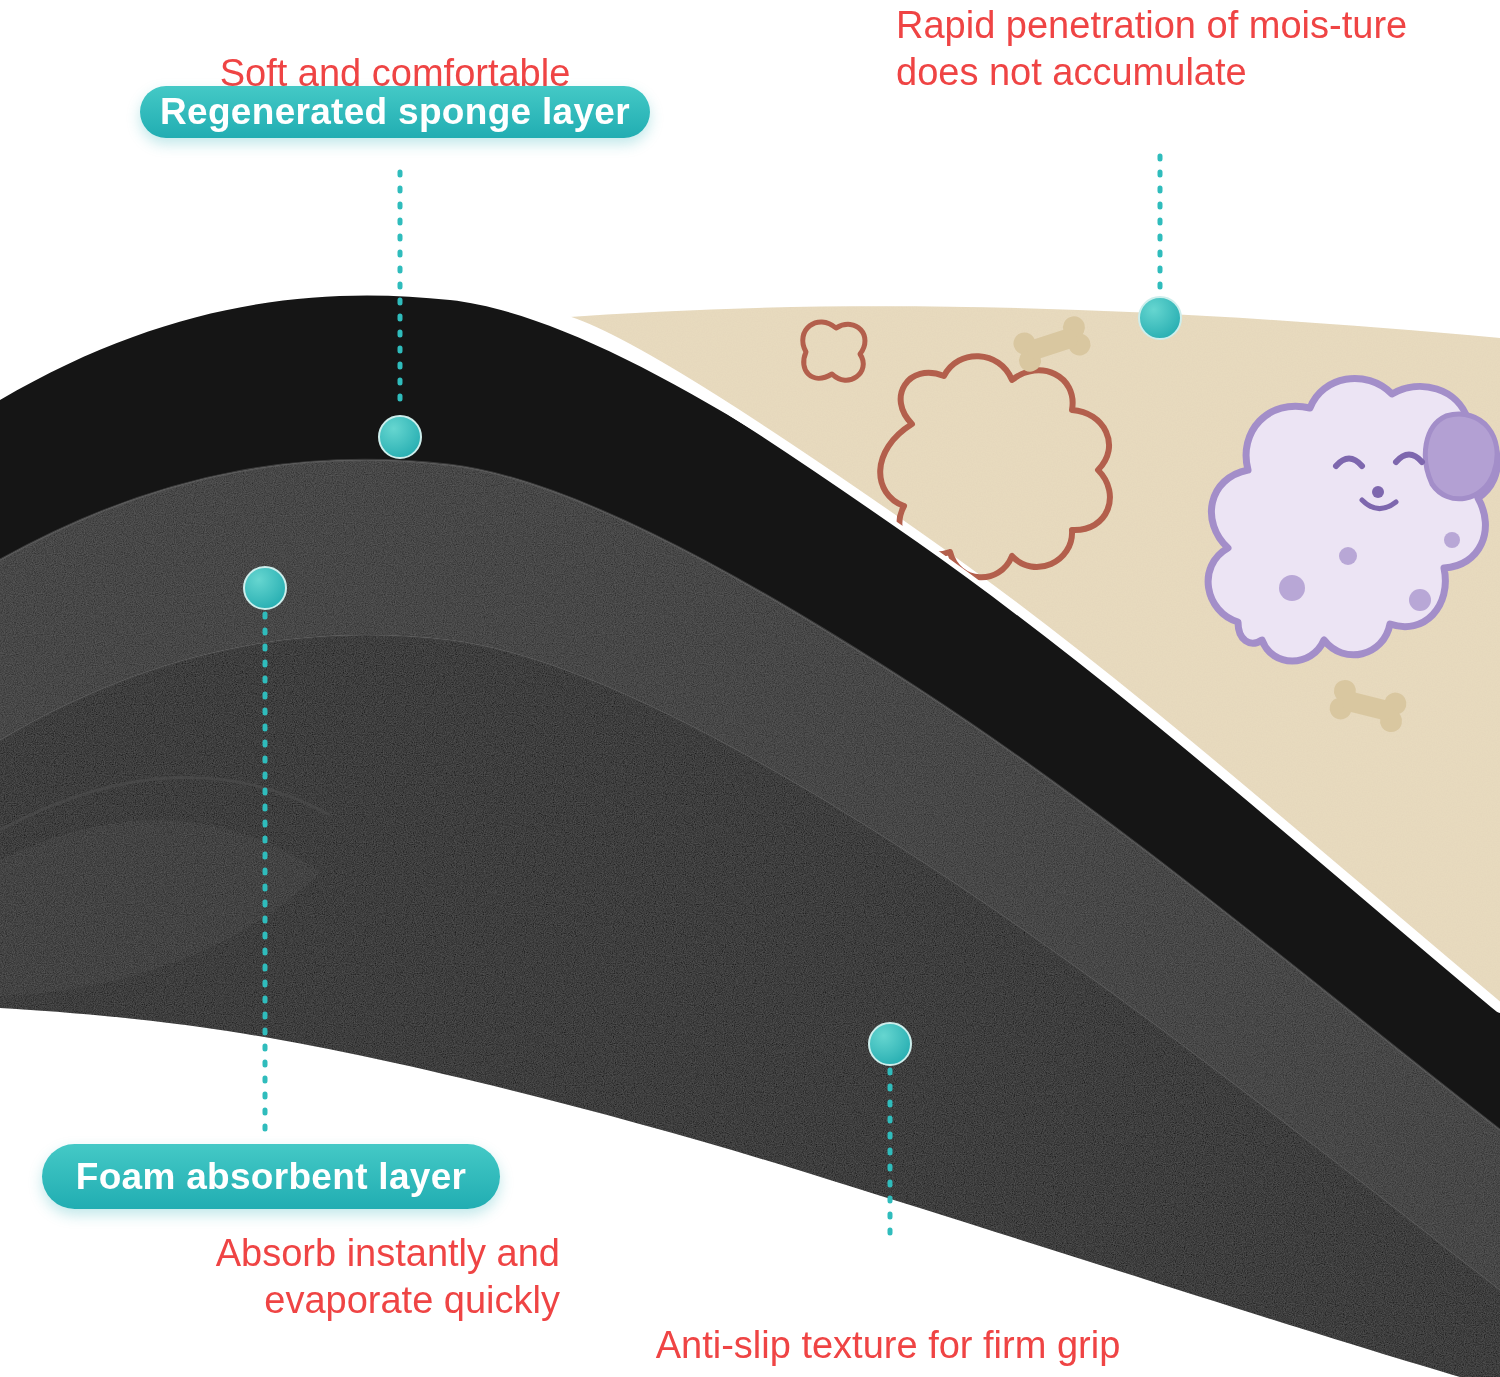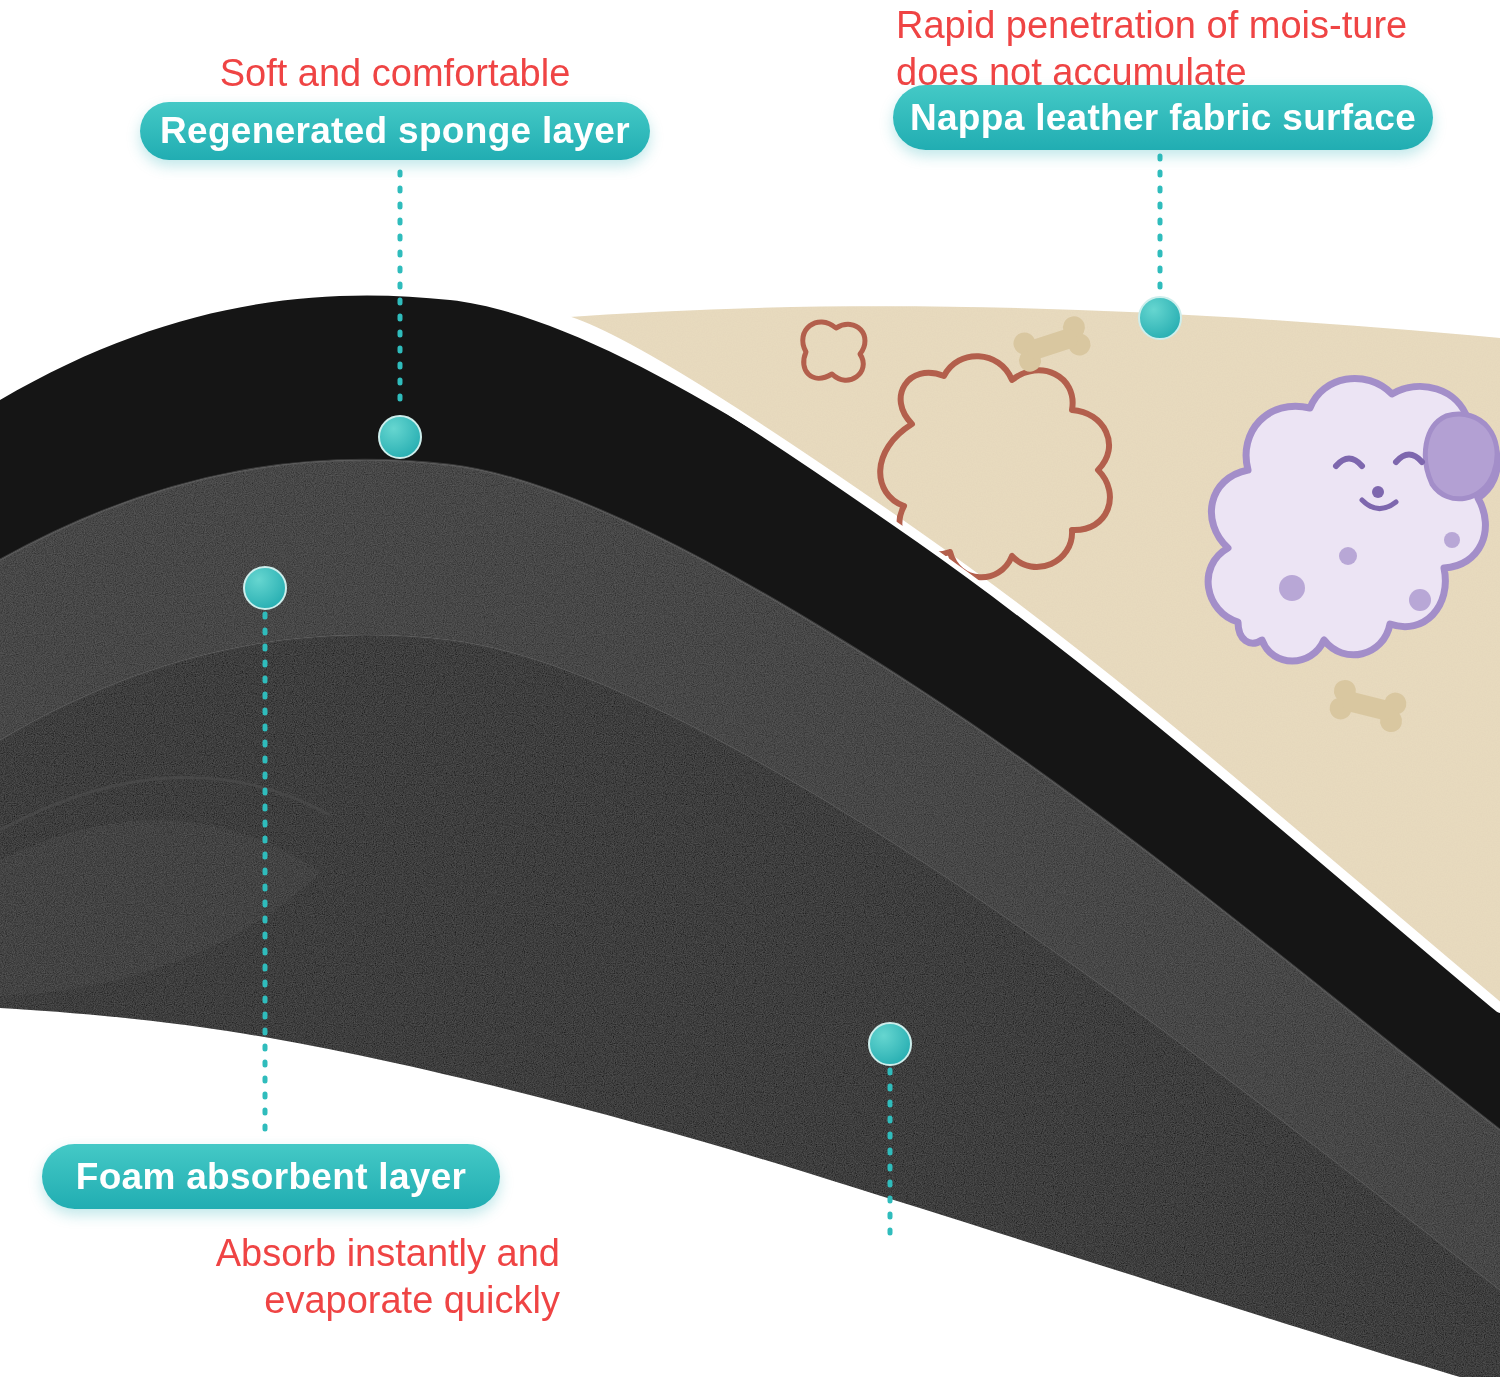--- a/index.html
+++ b/index.html
@@ -9,21 +9,21 @@
   .caption{position:absolute;color:#ef4444;font-size:38px;line-height:1.24;}
   .caption.center{text-align:center;}
   .pill{
     position:absolute;display:flex;align-items:center;justify-content:center;
     color:#ffffff;font-weight:700;font-size:37px;letter-spacing:.3px;
     border-radius:999px;white-space:nowrap;
     background:linear-gradient(180deg,#44c9c6 0%,#21adb2 100%);
     box-shadow:0 6px 14px rgba(33,173,178,.28);
   }
   .caption-sponge{left:140px;top:50px;width:510px;}
-  .pill-sponge{left:140px;top:102px;width:510px;height:58px;}
+  .pill-sponge{left:140px;top:86px;width:510px;height:52px;}
   .caption-fabric{left:896px;top:2px;width:560px;text-align:left;}
   .pill-fabric{left:893px;top:85px;width:540px;height:65px;}
   .pill-foam{left:42px;top:1144px;width:458px;height:65px;}
   .caption-foam{left:60px;top:1230px;width:500px;text-align:right;}
   .pill-rubber{left:652px;top:1243px;width:472px;height:66px;}
   .caption-rubber{left:652px;top:1322px;width:472px;}
 </style>
 </head>
 <body>
 
@@ -129,19 +129,19 @@
       <circle cx="1160" cy="318" r="21"></circle>
       <circle cx="265" cy="588" r="21"></circle>
       <circle cx="890" cy="1044" r="21"></circle>
     </g>
   </svg>
 
   <div class="caption center caption-sponge">Soft and comfortable</div>
   <div class="pill pill-sponge">Regenerated sponge layer</div>
 
   <div class="caption caption-fabric">Rapid penetration of mois-ture does not accumulate</div>
-  <div class="pill pill-fabric">Nappa leather fabric surface</div>
 
   <div class="pill pill-foam">Foam absorbent layer</div>
   <div class="caption caption-foam">Absorb instantly and evaporate quickly</div>
 
+  <div class="caption center caption-rubber">Anti-slip texture for firm grip</div>
 
 </div>
 
 </body></html>

